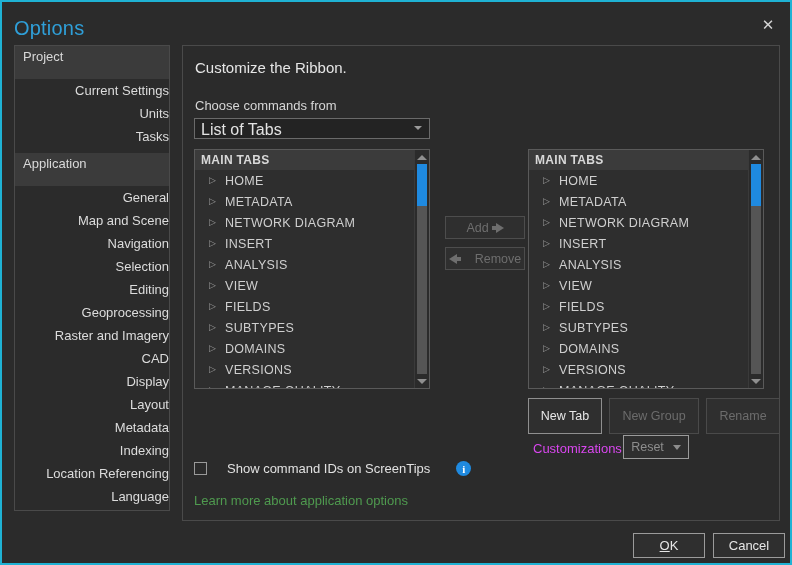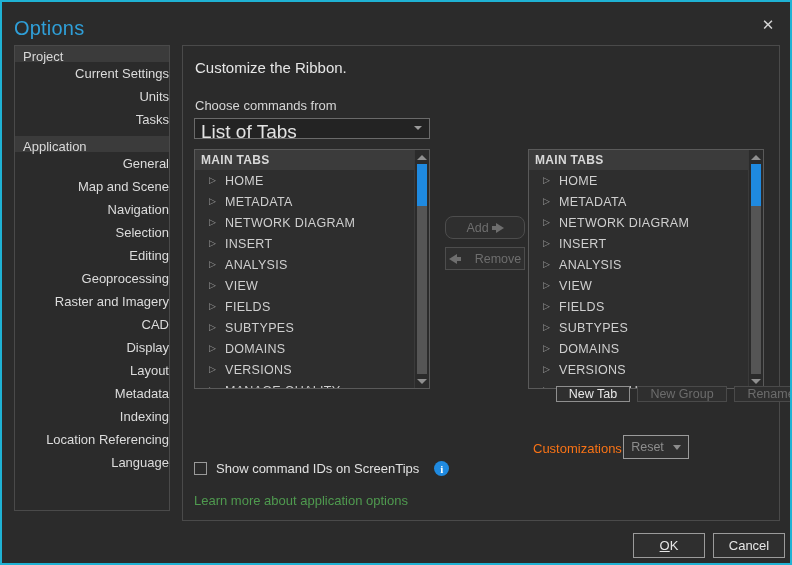--- a/index.html
+++ b/index.html
@@ -61,21 +61,21 @@
     left: 12px;
     top: 43px;
     width: 156px;
     height: 466px;
     background: #2b2b2b;
     border: 1px solid #4a4a4a;
     box-sizing: border-box;
     overflow: hidden;
   }
   .nav-group-header {
-    height: 16px;
+    height: 33px;
     line-height: 21px;
     padding-left: 8px;
     font-size: 13px;
     color: #d9d9d9;
     background: #3b3b3b;
   }
   .nav-item {
     height: 23px;
     line-height: 23px;
     padding-left: 10px;
@@ -128,21 +128,21 @@
     height: 21px;
     background: #232323;
     border: 1px solid #6a6a6a;
     box-sizing: border-box;
     cursor: default;
   }
   #combo-value {
     position: absolute;
     left: 6px;
     top: 2px;
-    font-size: 19px;
+    font-size: 16px;
     color: #e3e3e3;
   }
   #combo-arrow {
     position: absolute;
     right: 7px;
     top: 7px;
     width: 0; height: 0;
     border-left: 4px solid transparent;
     border-right: 4px solid transparent;
     border-top: 4px solid #9a9a9a;
@@ -270,21 +270,21 @@
     border: 1px solid #4d4d4d;
     box-sizing: border-box;
     display: flex;
     align-items: center;
     justify-content: center;
     gap: 7px;
     font-size: 12.5px;
     color: #6e6e6e;
     cursor: default;
   }
-  #btn-add { top: 170px; border-radius: 8px; }
+  #btn-add { top: 170px; }
   #btn-remove { top: 201px; gap: 18px; }
   .arrow-right {
     width: 0; height: 0;
     border-top: 5px solid transparent;
     border-bottom: 5px solid transparent;
     border-left: 8px solid #6e6e6e;
     position: relative;
   }
   .arrow-right::after {
     content: "";
@@ -308,50 +308,49 @@
     left: 6px;
     top: -2px;
     width: 6px;
     height: 4px;
     background: #6e6e6e;
   }
 
   
   .tabbtn {
     position: absolute;
-    top: 340px;
-    height: 16px;
+    top: 352px;
+    height: 36px;
     box-sizing: border-box;
     display: flex;
     align-items: center;
     justify-content: center;
     font-size: 12.5px;
     cursor: default;
     background: #2f2f2f;
-    margin-left: 28px;
   }
   .tabbtn.enabled {
     border: 1px solid #8f8f8f;
     color: #e8e8e8;
   }
   .tabbtn.disabled {
     border: 1px solid #4a4a4a;
     color: #6c6c6c;
   }
   #btn-new-tab   { left: 345px; width: 74px; }
   #btn-new-group { left: 426px; width: 90px; }
   #btn-rename    { left: 523px; width: 74px; }
 
   
   #customizations-label {
     position: absolute;
     left: 350px;
     top: 395px;
     font-size: 13px;
-    color: #f97316;
+    color: #d946ef;
   }
   #btn-reset {
     position: absolute;
     left: 440px;
     top: 389px;
     width: 66px;
     height: 24px;
     background: #2f2f2f;
     border: 1px solid #9b9b9b;
     box-sizing: border-box;
@@ -370,21 +369,21 @@
     border-top: 5px solid #8d8d8d;
   }
 
   
   #checkbox-row {
     position: absolute;
     left: 11px;
     top: 415px;
     display: flex;
     align-items: center;
-    gap: 9px;
+    gap: 20px;
   }
   #checkbox-box {
     width: 13px;
     height: 13px;
     background: #2b2b2b;
     border: 1px solid #9a9a9a;
     box-sizing: border-box;
     cursor: default;
   }
   #checkbox-label {

